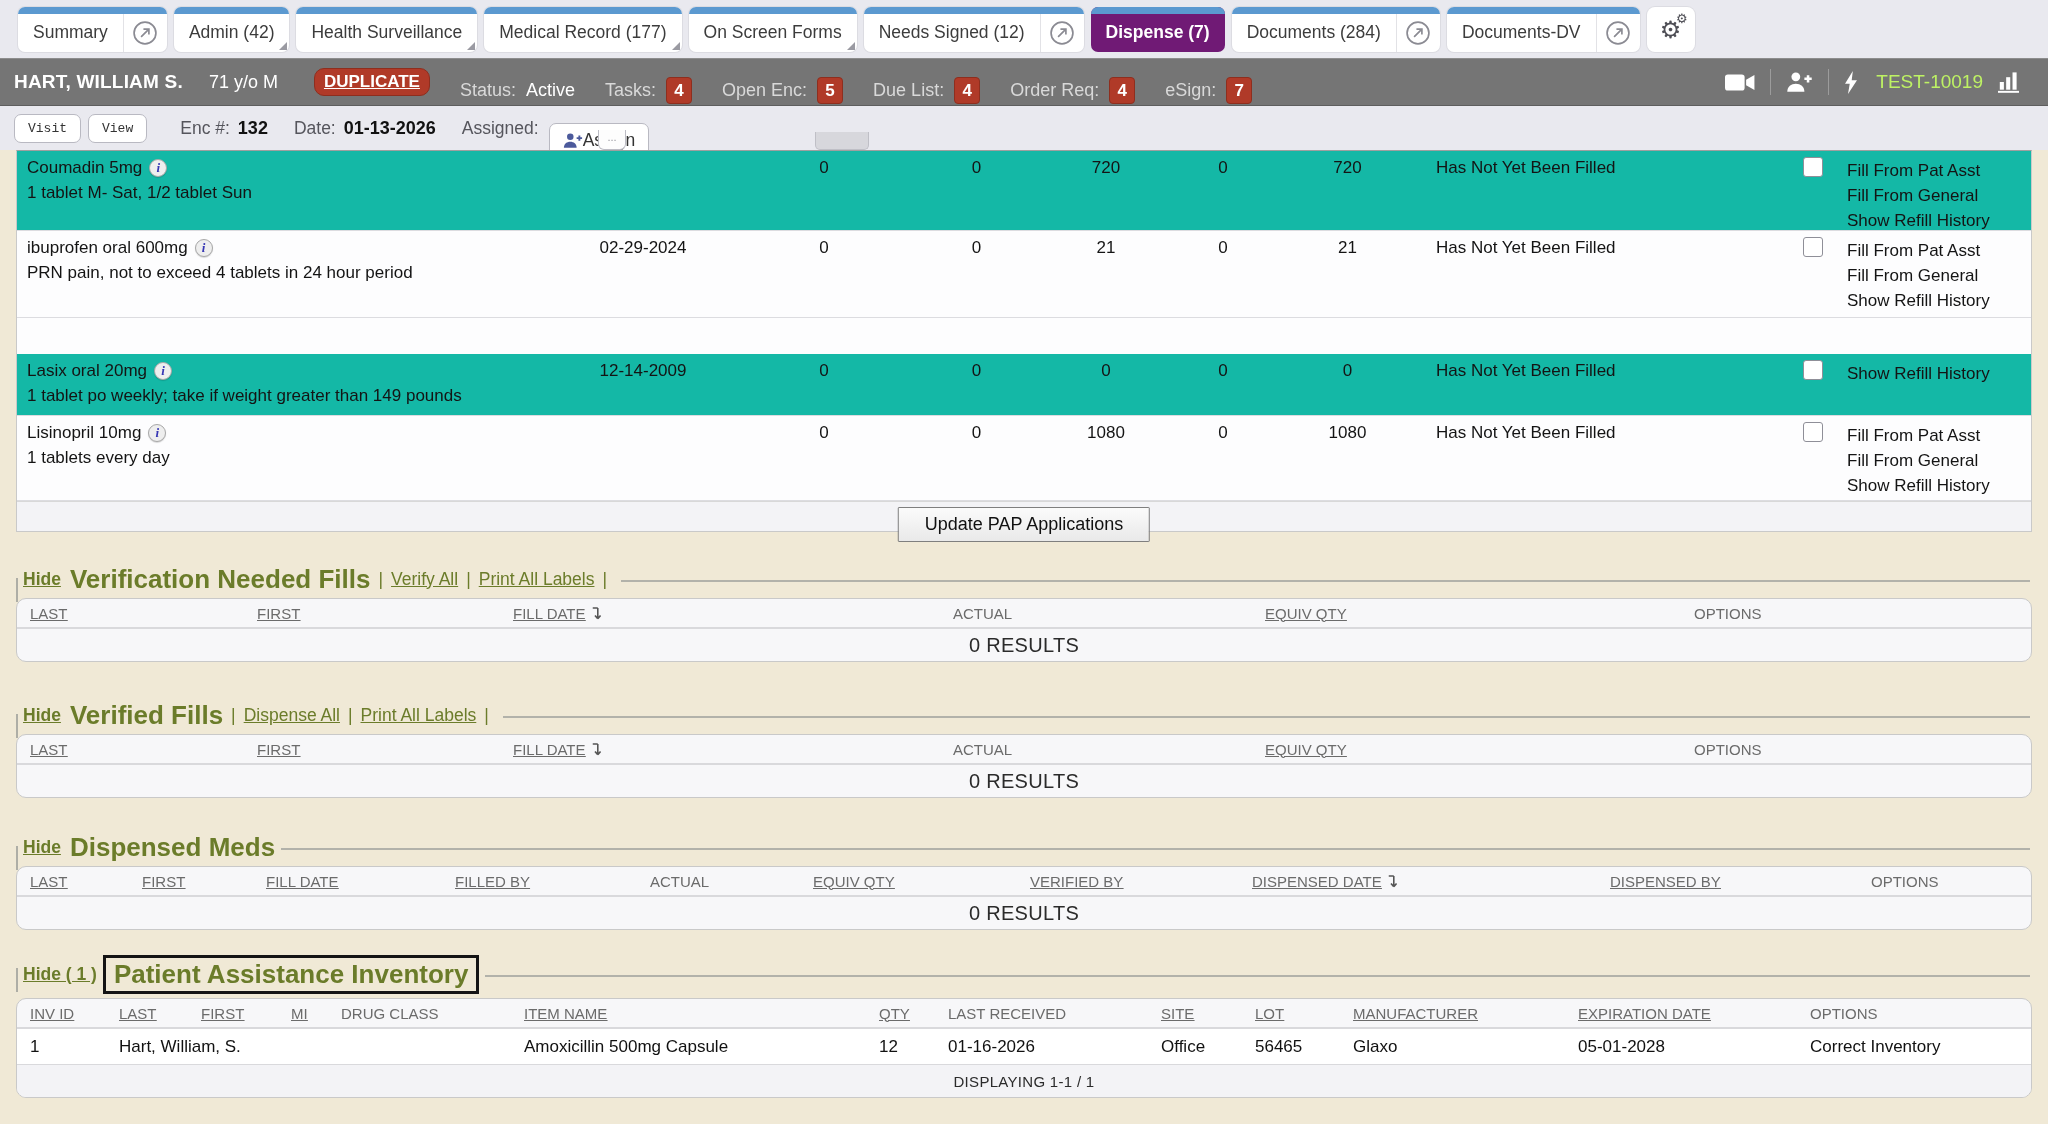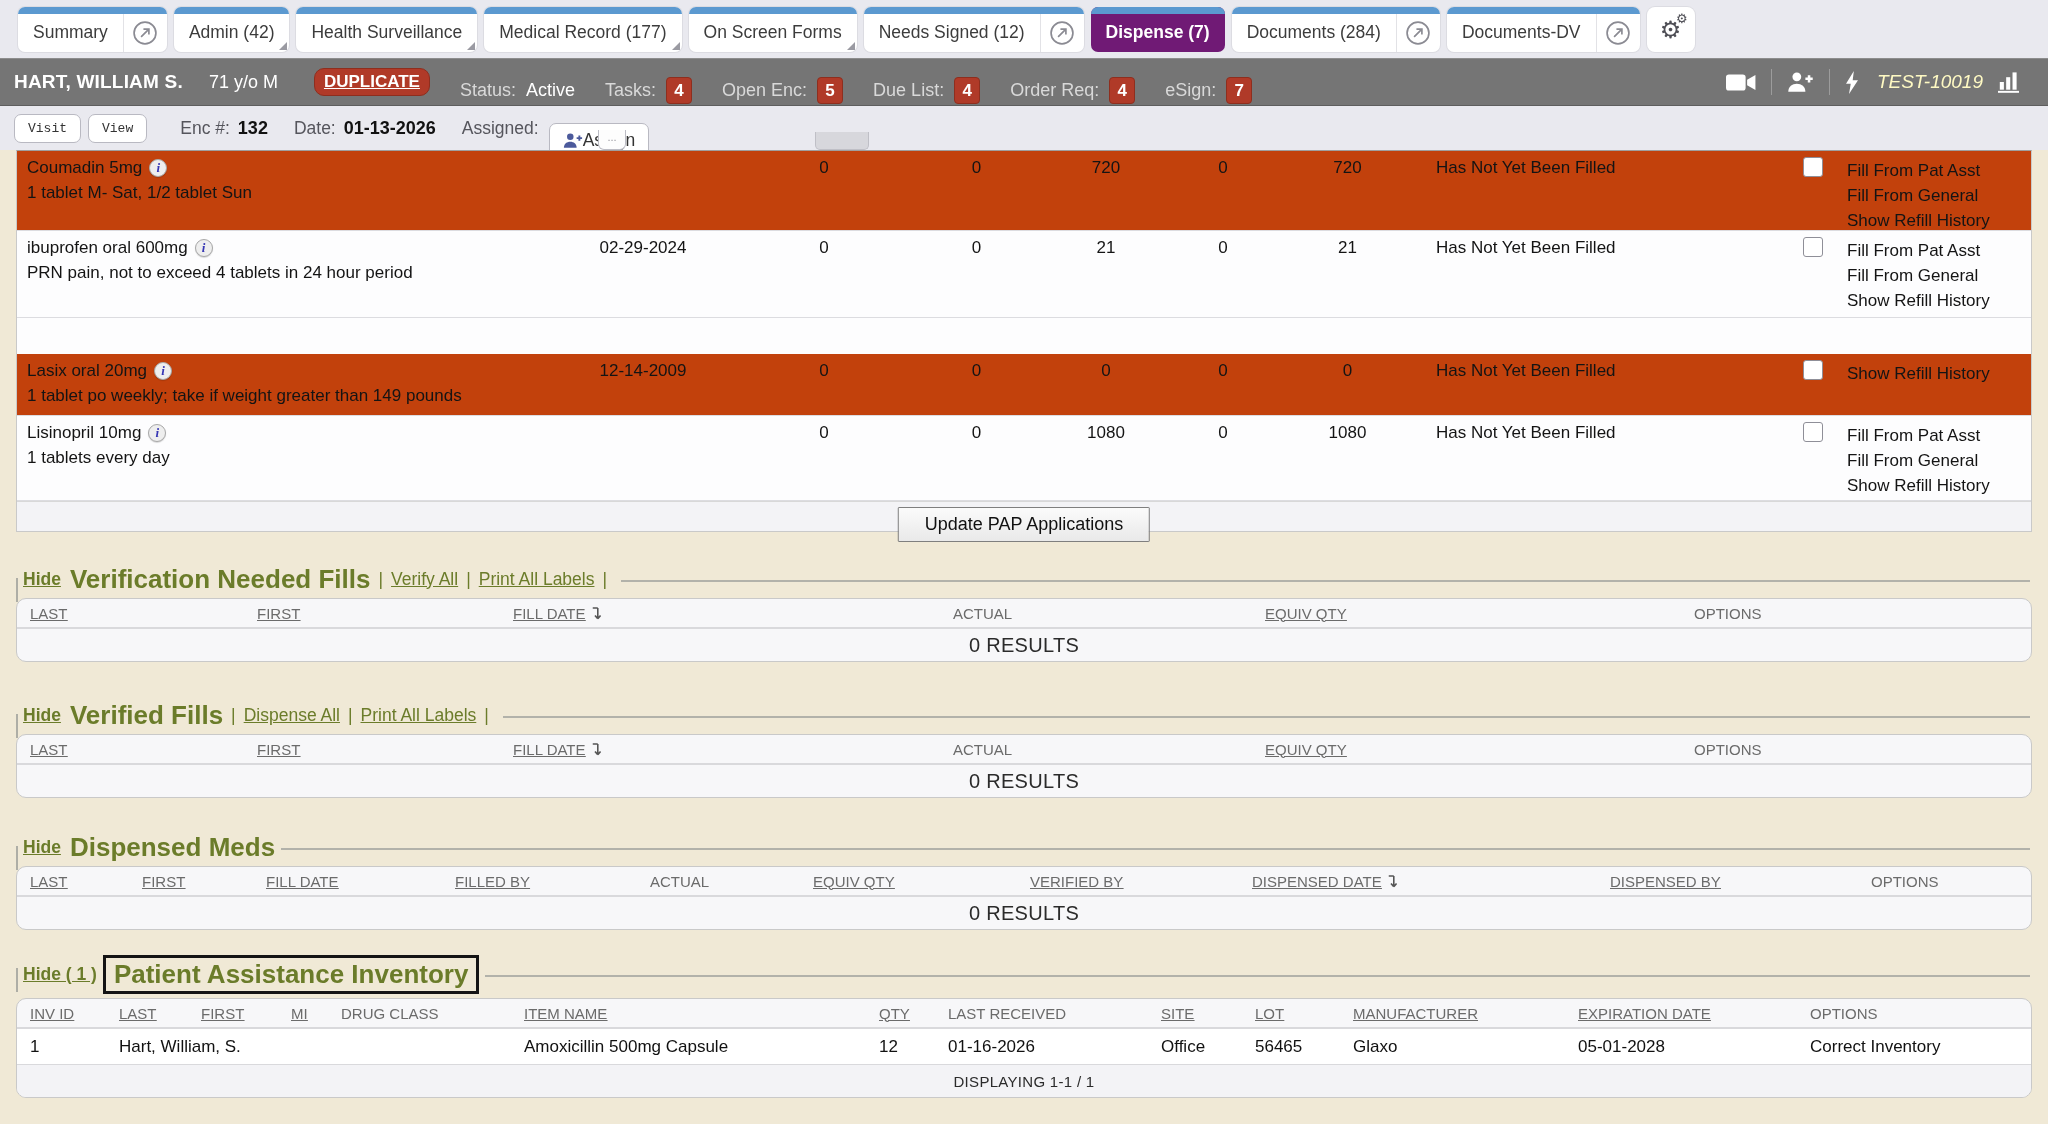--- a/index.html
+++ b/index.html
@@ -24,39 +24,39 @@
   .p-name { color:#fff; font-size:19px; font-weight:bold; letter-spacing:.2px; }
   .p-agesex { color:#fff; font-size:18px; margin-left:26px; }
   .dup-badge { margin-left:36px; background:#b03a28; border:1px solid #8e2e1e; border-radius:10px; color:#fff; font-weight:bold; font-size:17px; padding:3px 9px; text-decoration:underline; cursor:pointer; }
   .pair { display:flex; align-items:center; margin-left:30px; gap:10px;margin-top:17px; }
   .pbar-label { color:#d9d9d9; font-size:18px; }
   .pbar-value { color:#fff; font-size:18px; }
   .badge { min-width:26px; height:27px; background:#b03a28; border:1px solid #8e2e1e; border-radius:4px; color:#fff; font-weight:bold; font-size:17px; display:flex; align-items:center; justify-content:center; padding:0 5px; cursor:pointer; }
   .p-right { margin-left:auto; display:flex; align-items:center; gap:15px; }
   .vdiv { width:1px; height:26px; background:#9c9c9c; }
   .icon-btn { display:flex; align-items:center; justify-content:center; cursor:pointer; }
-  .p-id { color:#fef9c3; font-size:19px; margin-left:3px;font-style:italic; }
+  .p-id { color:#bef264; font-size:19px; margin-left:3px; }
 
   
   .encbar { position:absolute; top:106px; left:0; right:0; height:44px; background:#e9e9ef; display:flex; align-items:center; padding-left:14px; }
   .enc-btn { background:#fff; border:1px solid #b9b9c2; border-radius:7px; font-size:13px; color:#333; padding:6px 13px; margin-right:7px; cursor:pointer; font-family:Liberation Mono, monospace; }
   .enc-label { color:#55555c; font-size:17.5px; margin-left:26px; }
   .enc-value { color:#111; font-size:18px; font-weight:bold; margin-left:8px; }
   .assign-btn { display:flex; align-items:center; background:#fff; border:1px solid #b9b9c2; border-radius:7px; font-size:17.5px; color:#333; padding:6px 13px; margin-left:10px; cursor:pointer; font-family:inherit;margin-top:24px; }
   .frag1 { position:absolute; left:598px; top:24px; width:28px; height:20px; background:#fdfdfd; border:1px solid #bcbcc4; border-top:none; border-radius:0 0 6px 6px; color:#9a9aa0; font-size:11px; text-align:center; line-height:14px; }
   .frag2 { position:absolute; left:815px; top:26px; width:54px; height:18px; background:#d7d7dc; border:1px solid #bfbfc6; border-top:none; border-radius:0 0 5px 5px; }
 
   
   .content { position:absolute; top:150px; left:0; right:0; bottom:0; background:#f0e9d6; }
 
   
   .medtable { position:absolute; top:0; left:16px; width:2016px; background:#fdfdfe; border:1px solid #c9c9c9; border-top:1px solid #9f9f9f; }
   .medgrid { display:grid; grid-template-columns:530px 192px 170px 135px 124px 110px 139px 370px 52px 1fr; font-size:17px; color:#141414; }
   .medrow { border-bottom:1px solid #dcdce0; }
-  .medrow.alt { background:#c2410c; }
+  .medrow.alt { background:#14b8a6; }
   .r1 { height:80px; } .r2 { height:87px; } .r3 { height:62px;margin-top:36px; } .r4 { height:85px; }
   .c-name { padding:7px 0 0 10px; }
   .name-line { display:flex; align-items:center; gap:7px; }
   .sig { margin-top:5px; }
   .c-date { text-align:center; padding-top:7px; }
   .c-num { text-align:center; padding-top:7px; }
   .c-status { padding:7px 0 0 19px; }
   .c-check { padding-top:6px; text-align:center; }
   .cb { display:inline-block; width:20px; height:20px; background:#fff; border:1.5px solid #8f8f98; border-radius:3px; cursor:pointer; }
   .c-opts { padding:7px 0 0 8px; }

